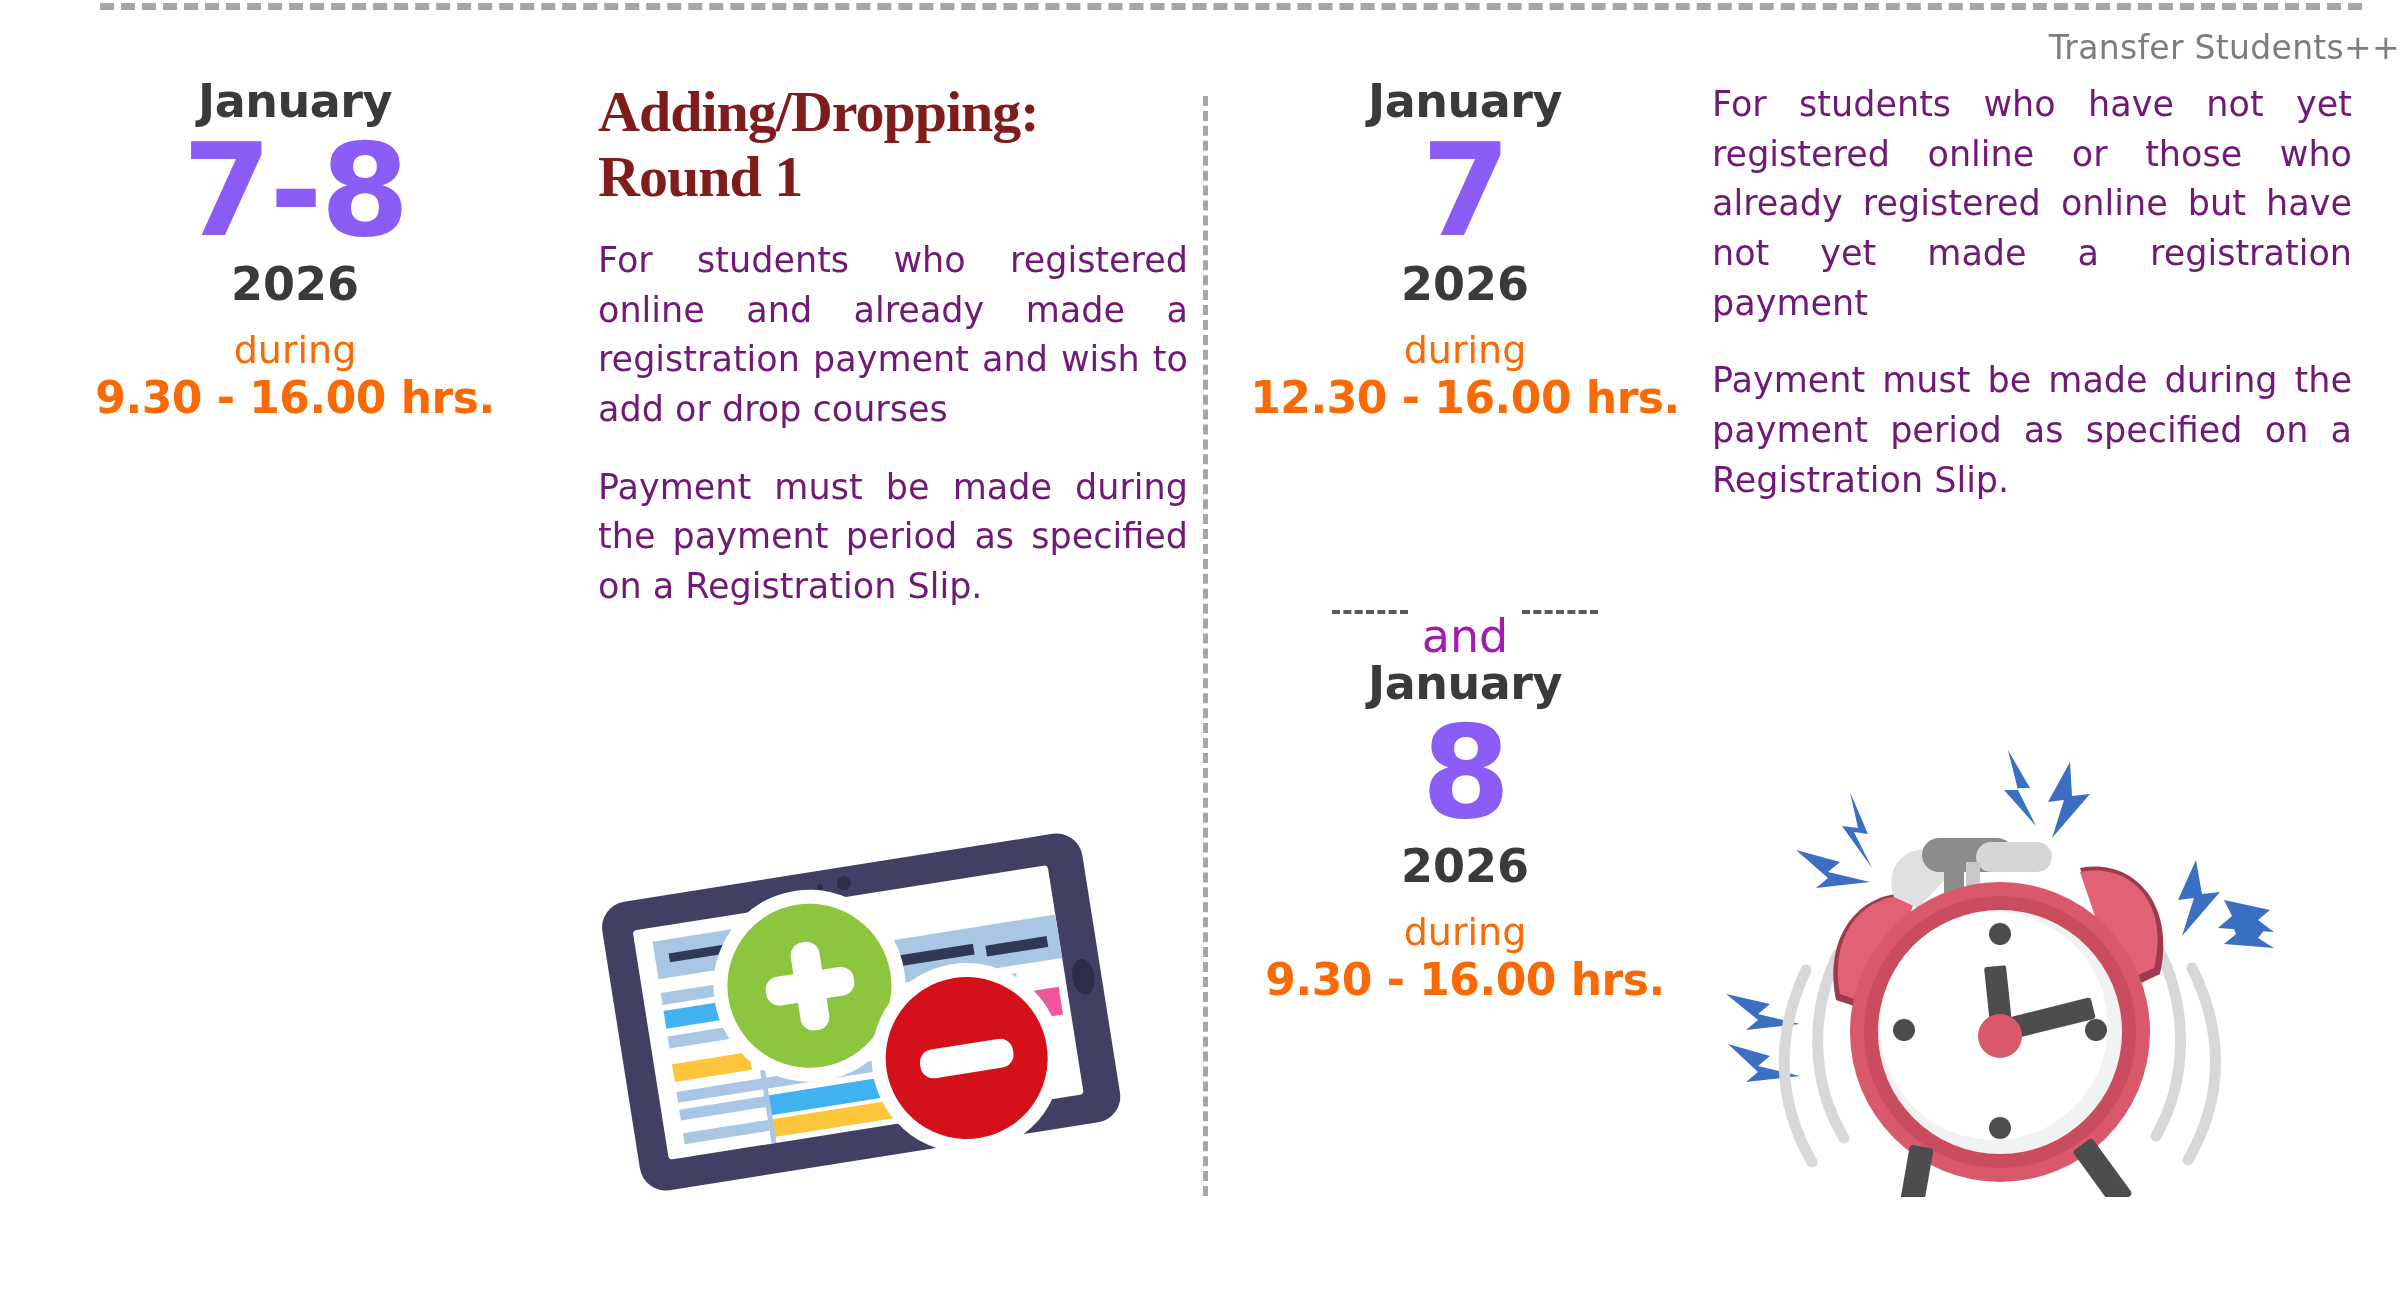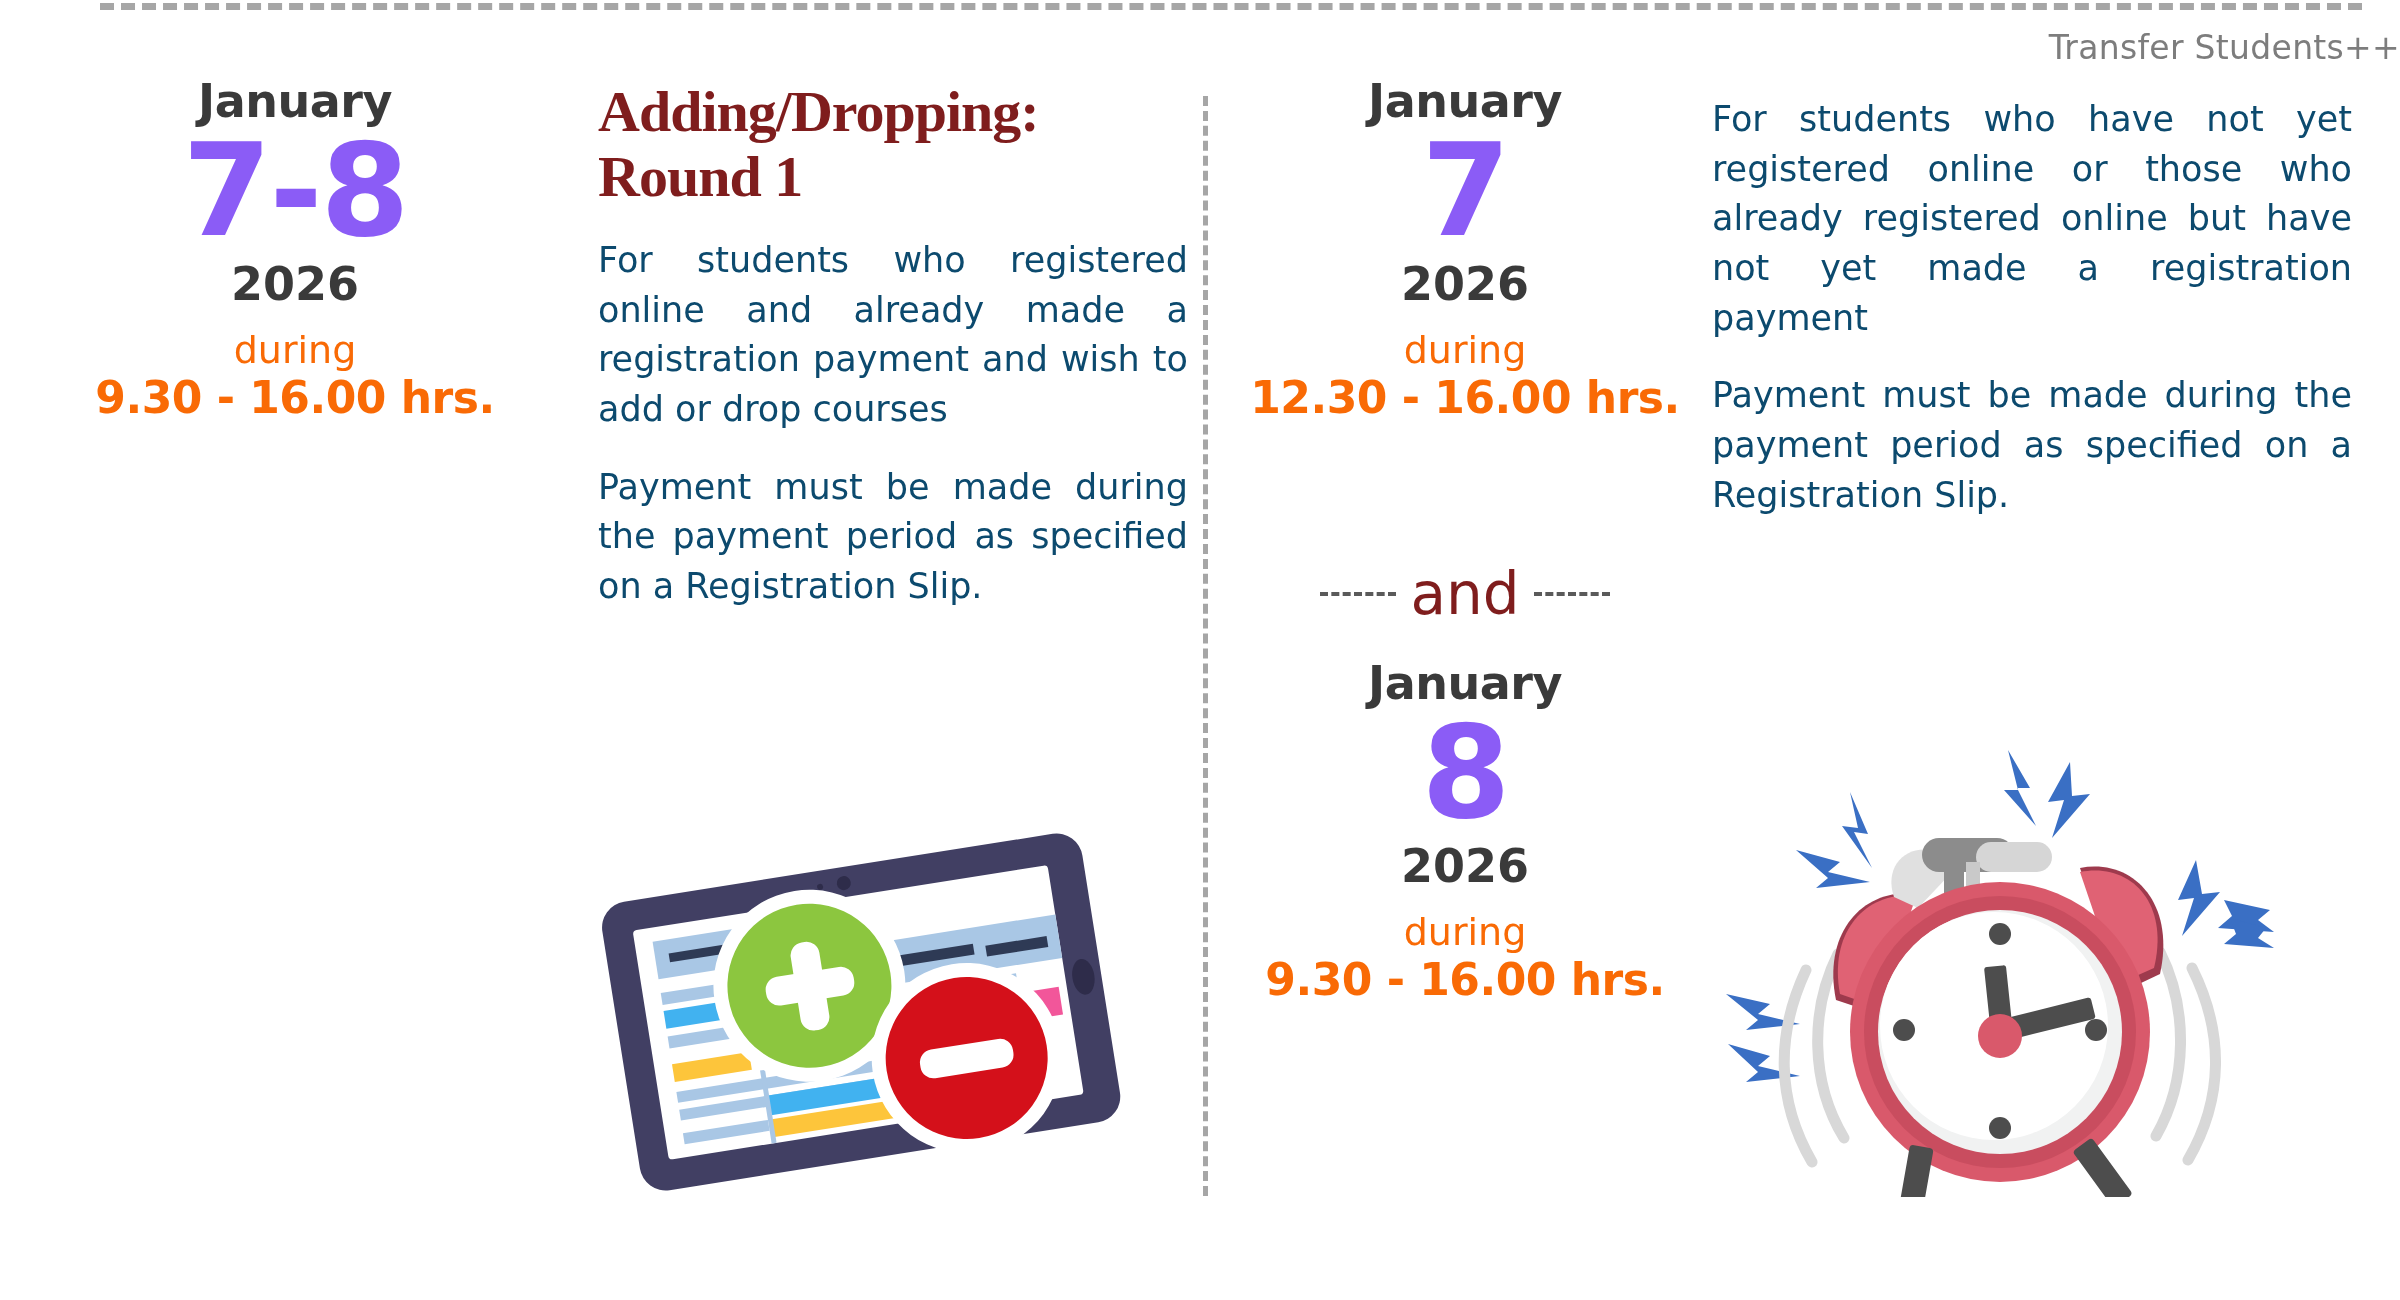--- a/index.html
+++ b/index.html
@@ -122,24 +122,25 @@
     gap: 14px;
   }
   .and-dash {
     display: inline-block;
     width: 76px;
     height: 0;
     border-top: 4px dashed #5a5a5a;
   }
   .and-word {
     font-family: "DejaVu Sans", sans-serif;
-    font-size: 58px;
-    color: #7f1d1d;
+    font-size: 46px;
+    color: #a21caf;
     line-height: 1;
     font-weight: 400;
+    margin-top: 48px;
   }
 
   
   .col-text-1 { left: 598px; top: 80px; width: 590px; }
   .col-text-2 { left: 1712px; top: 80px; width: 640px; }
 
   .heading {
     font-family: Liberation Serif, serif;
     font-weight: bold;
     font-size: 58px;
@@ -147,23 +148,23 @@
     line-height: 1.12;
     letter-spacing: -1px;
     margin: 0 0 26px 0;
   }
   .heading.wide { font-size: 60px; letter-spacing: -1.5px; margin-bottom: 18px;}
   .para {
     font-family: "DejaVu Sans", sans-serif;
     font-weight: 400;
     font-size: 35px;
     line-height: 1.42;
-    color: #0c4a6e;
+    color: #701a75;
     text-align: justify;
-    margin: 15px 0 28px 0;
+    margin: 0 0 28px 0;
   }
   .para:last-child { margin-bottom: 0; }
 
   
   .illus-tablet {
     position: absolute;
     left: 596px;
     top: 826px;
     width: 530px;
     height: 370px;

